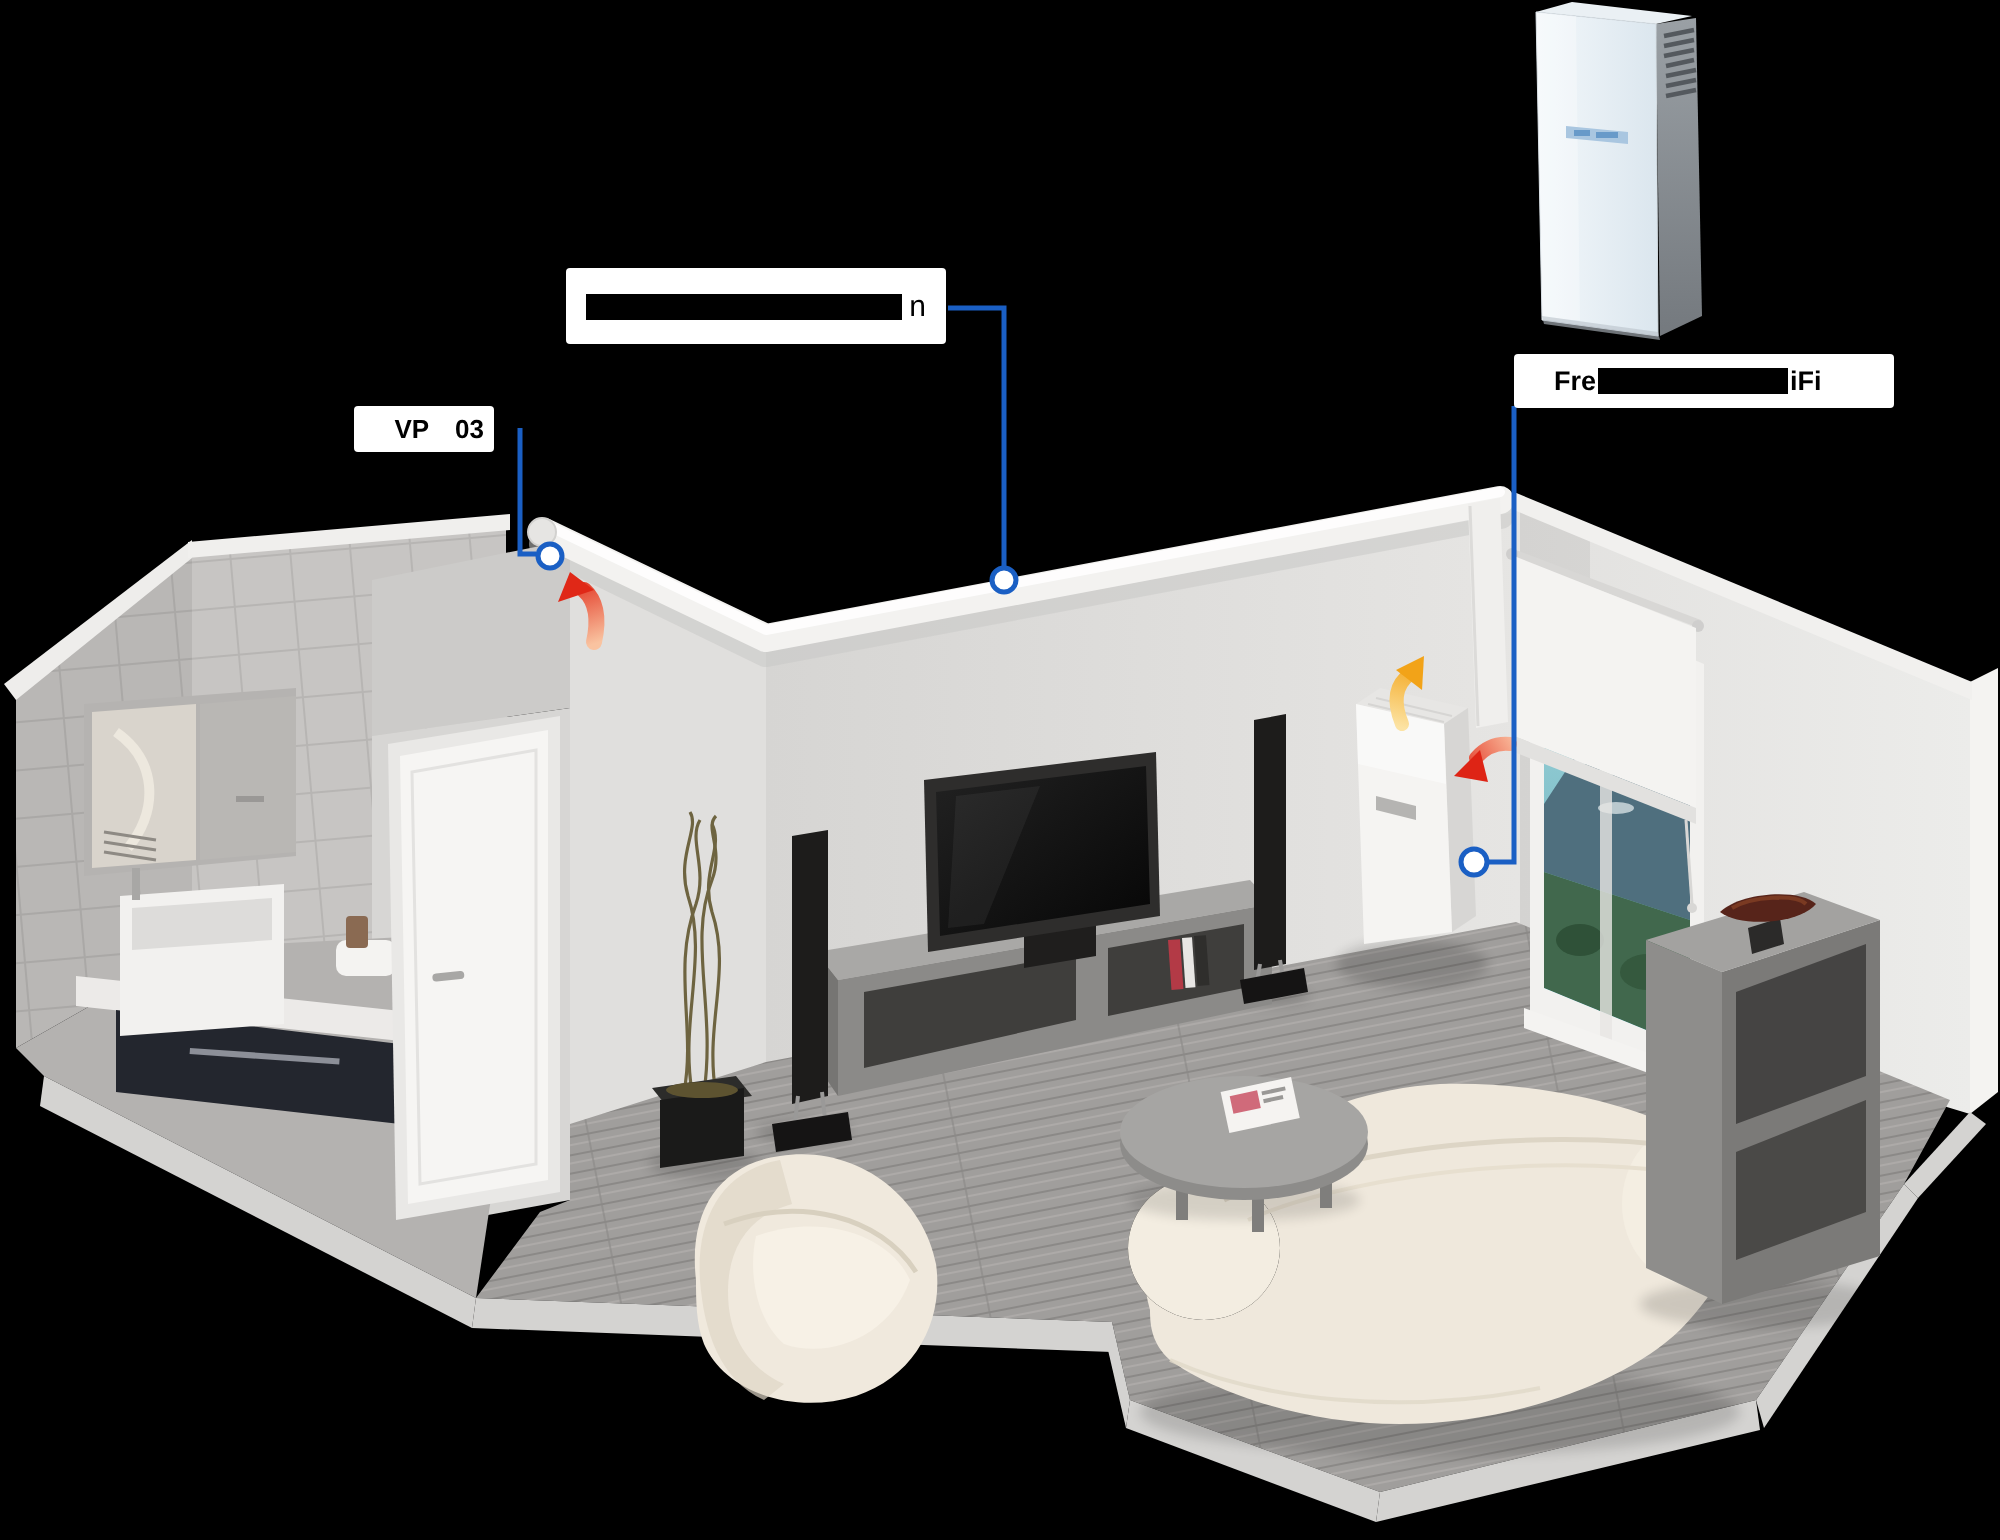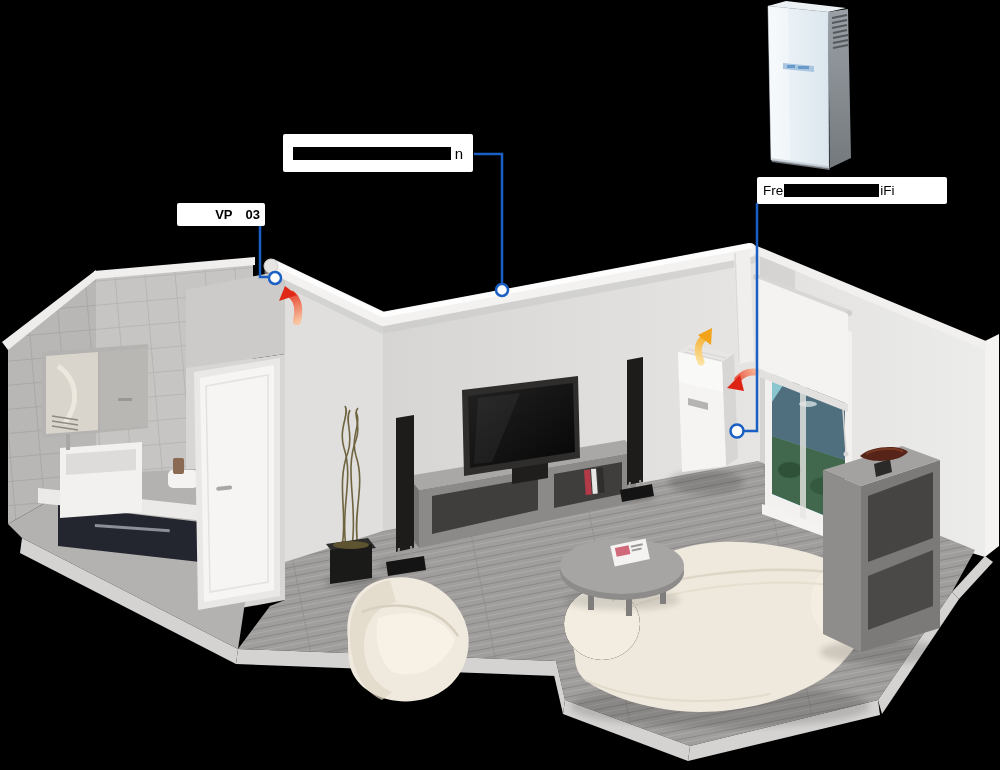--- a/index.html
+++ b/index.html
@@ -1,26 +1,26 @@
 <!DOCTYPE html>
 <html><head>
 <meta charset="utf-8">
 <style>
   html,body{margin:0;padding:0;background:#000;}
   #stage{position:relative;width:1000px;height:770px;background:#000;overflow:hidden;
          font-family:"Liberation Sans",sans-serif;}
   #scene{position:absolute;left:0;top:0;}
   .callout-label{position:absolute;background:#fff;border-radius:2px;display:flex;
                  align-items:center;color:#000;box-sizing:border-box;}
-  .lbl-left{left:177px;top:203px;width:88px;height:23px;justify-content:flex-end;
+  .lbl-left{left:177px;top:203px;width:70px;height:23px;justify-content:flex-end;
             padding-right:5px;font-size:13px;font-weight:700;}
   .lbl-left .gap{display:inline-block;width:13px;height:1px;}
   .lbl-mid{left:283px;top:134px;width:190px;height:38px;padding:0 10px;font-size:15px;font-weight:400;}
-  .lbl-right{left:757px;top:177px;width:190px;height:27px;padding-left:6px;
-             font-size:13.5px;font-weight:400;}
+  .lbl-right{left:757px;top:177px;width:190px;height:27px;padding-left:20px;
+             font-size:13.5px;font-weight:700;}
   .redact{background:#000;height:13px;display:inline-block;}
   .redact.mid{flex:1;margin-right:4px;}
   .redact.right{width:95px;margin:0 1px;}
 </style>
 </head>
 <body>
 
 <div id="stage">
 
 <svg id="scene" width="1000" height="770" viewBox="0 0 1000 770">

